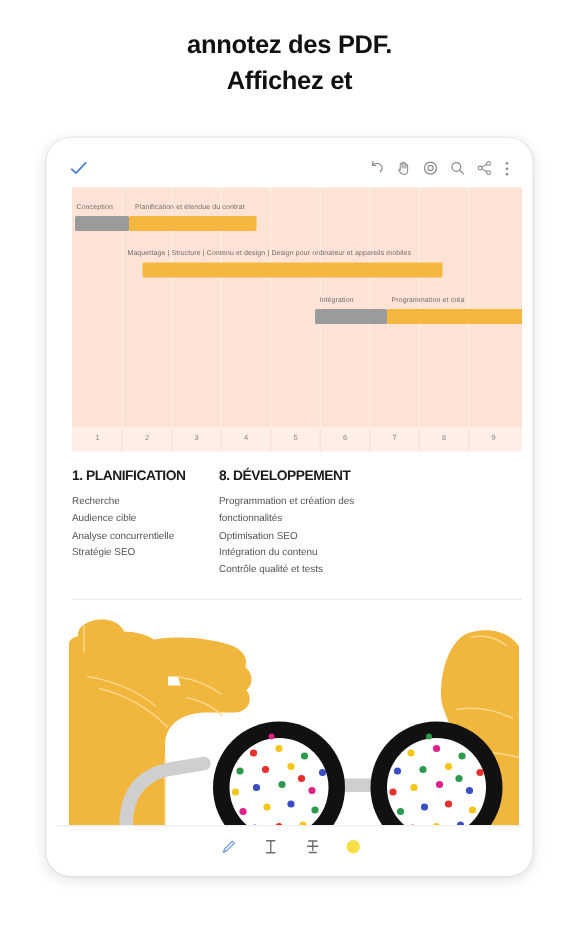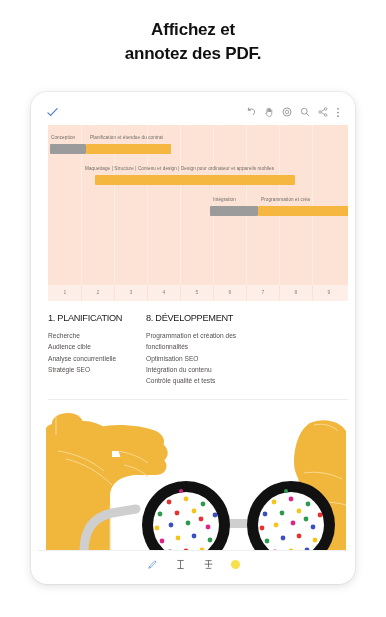--- a/index.html
+++ b/index.html
@@ -81,21 +81,21 @@
   
   .cols{
     position:absolute;left:10px;top:208px;width:300px;height:92px;
     display:flex;
   }
   .col{position:relative;box-sizing:border-box;}
   .col.c1{width:98px;padding-right:6px;}
   .col.c2{width:92px;padding-right:6px;}
   .col.c3{width:110px;}
   .col-head{
-    font-size:9.2px;font-weight:normal;color:#1b1b1b;
+    font-size:9.2px;font-weight:bold;color:#1b1b1b;
     letter-spacing:-0.3px;
     margin:0 0 7px 0;
     white-space:nowrap;
     display:inline-block;
   }
   .col-dot{
     position:absolute;left:58px;top:-2px;
     width:8px;height:8px;border-radius:50%;
     background:#F4DF5B;
   }
@@ -132,22 +132,22 @@
   }
   .bottombar svg{display:block;}
   .swatch{
     width:9px;height:9px;border-radius:50%;background:#F7E04A;
   }
 </style>
 </head>
 <body>
 
 <div class="headline">
+  <div>annotez des PDF.</div>
   <div>Affichez et</div>
-  <div>annotez des PDF.</div>
 </div>
 
 <div class="tablet">
   <div class="screen">
 
     <div class="toolbar">
       <span>
         <svg class="check-ico" viewBox="0 0 12 12">
             <path d="M1 6.4 L4 9.2 L11 1.8" fill="none" stroke="#4A7FD6" stroke-width="1.3" stroke-linecap="round" stroke-linejoin="round"></path>
           </svg>

